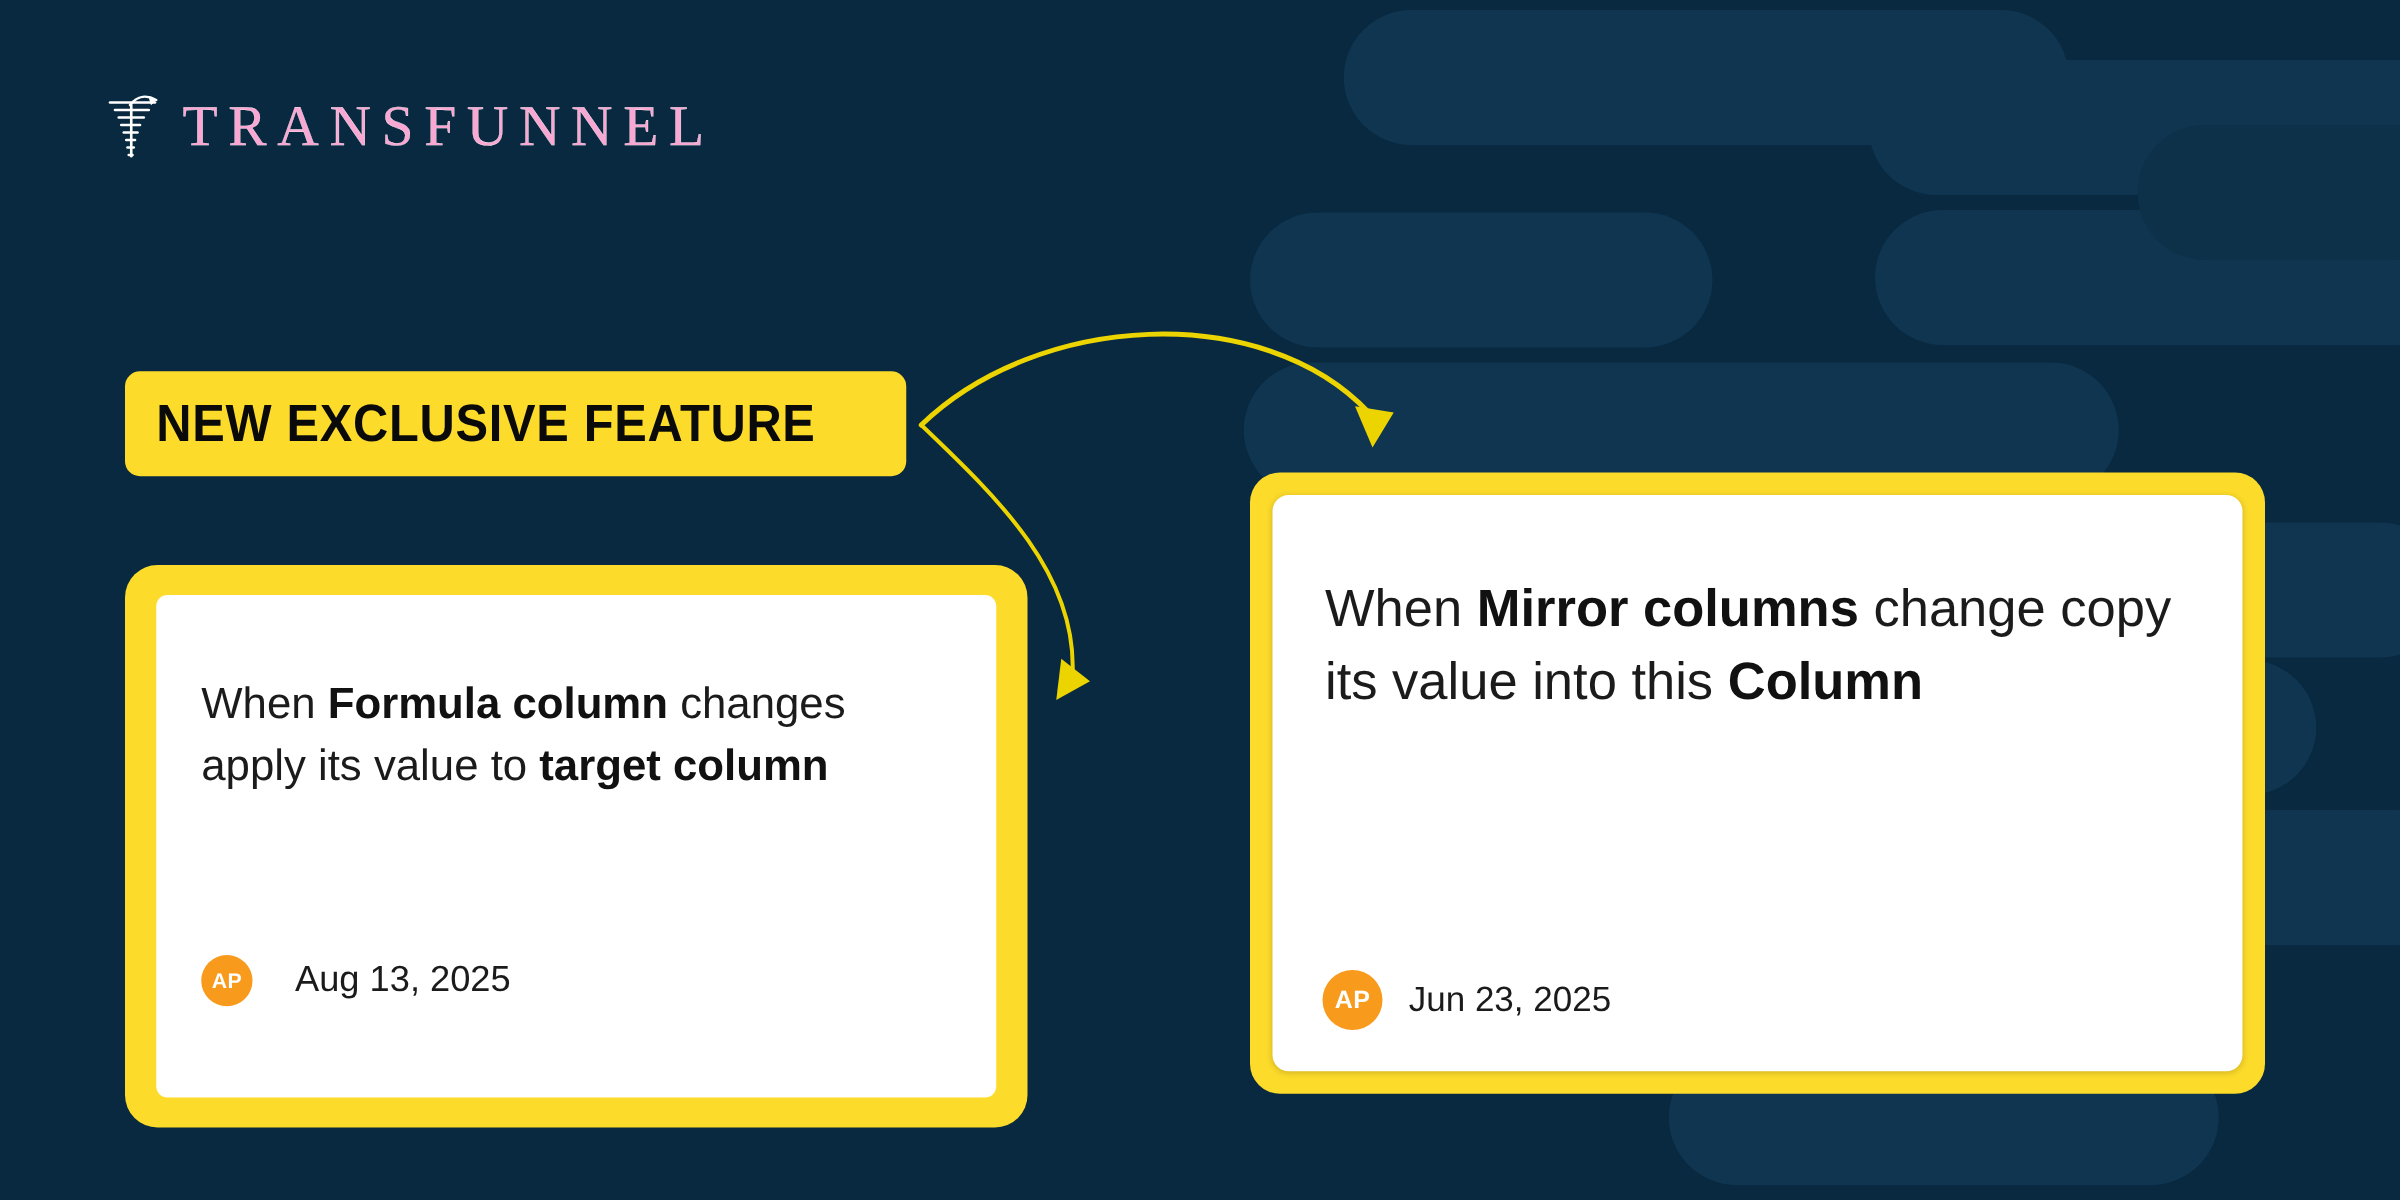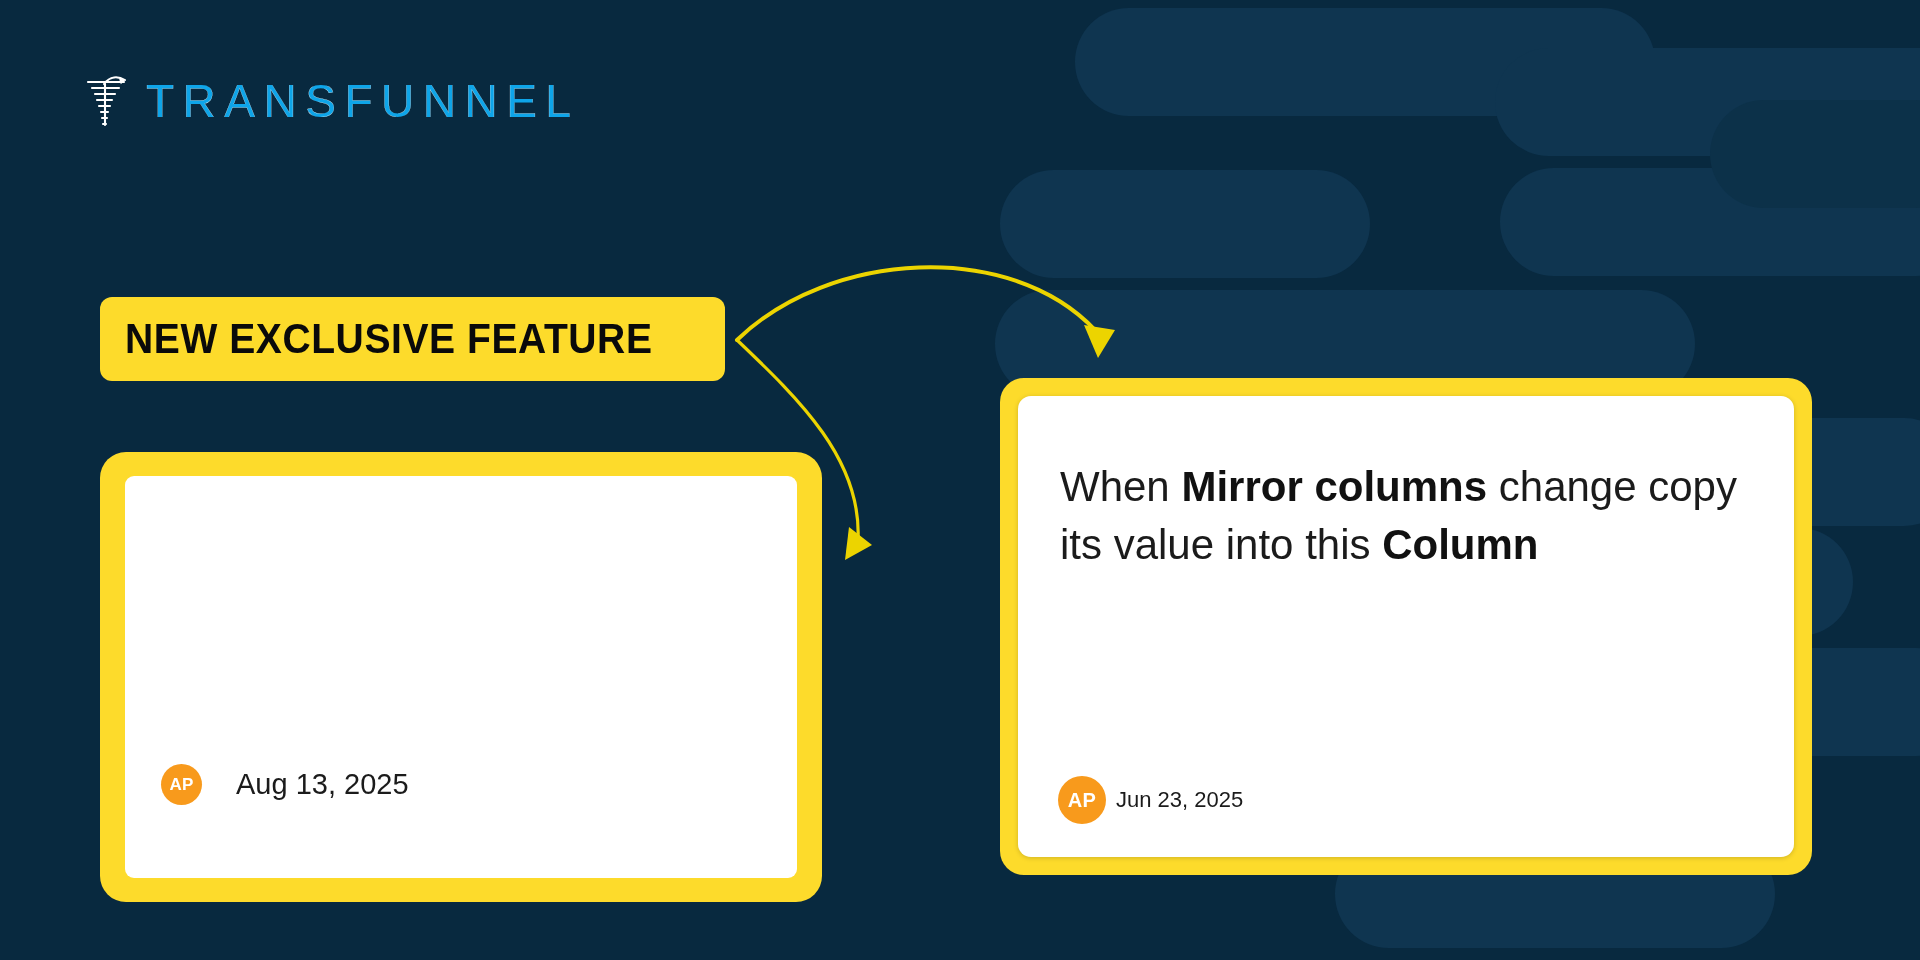--- a/index.html
+++ b/index.html
@@ -41,22 +41,22 @@
     gap: 14px;
     height: 58px;
   }
   #logo-mark {
     width: 46px;
     height: 52px;
     flex: none;
     display: block;
   }
   #logo-word {
-    color: #0ea5e9;
-    font-family: Liberation Sans, sans-serif;
+    color: #f9a8d4;
+    font-family: Liberation Serif, serif;
     font-size: 46px;
     font-weight: 300;
     letter-spacing: 8.5px;
     line-height: 1;
     white-space: nowrap;
     -webkit-text-stroke: 0.2px #ffffff;
   }
 
   
   #badge {
@@ -204,22 +204,22 @@
     left: 40px;
     top: 380px;
   }
   #card-mirror-meta .avatar {
     width: 48px;
     height: 48px;
     font-size: 20px;
     letter-spacing: 0.3px;
   }
   #card-mirror-meta .meta-date {
-    margin-left: 10px;
-    font-size: 22px;
+    margin-left: 21px;
+    font-size: 28px;
   }
 </style>
 </head>
 <body>
 
 <div id="stage">
 
   <svg id="bg-decor" viewBox="0 0 1920 960" aria-hidden="true">
     <g fill="#0f3550">
       <rect x="1075" y="8" width="580" height="108" rx="54"></rect>
@@ -271,20 +271,23 @@
     </g>
 
     <g>
       <path d="M737 340 C 800 400, 862 460, 858 540" stroke="#ecd400" stroke-width="3.2" fill="none" stroke-linecap="round"></path>
       <path d="M845 560 L 849 527 L 872 545 Z" fill="#ecd400"></path>
     </g>
   </svg>
 
   <div class="card-frame" id="card-formula-frame">
     <div class="card-inner" id="card-formula-inner">
+      <div class="card-text" id="card-formula-text">
+        <span>When </span><b>Formula column</b><span> changes apply its value to </span><b>target column</b>
+      </div>
       <div class="card-meta" id="card-formula-meta">
         <div class="avatar">AP</div>
         <div class="meta-date">Aug 13, 2025</div>
       </div>
     </div>
   </div>
 
   <div class="card-frame" id="card-mirror-frame">
     <div class="card-inner" id="card-mirror-inner">
       <div class="card-text" id="card-mirror-text">

